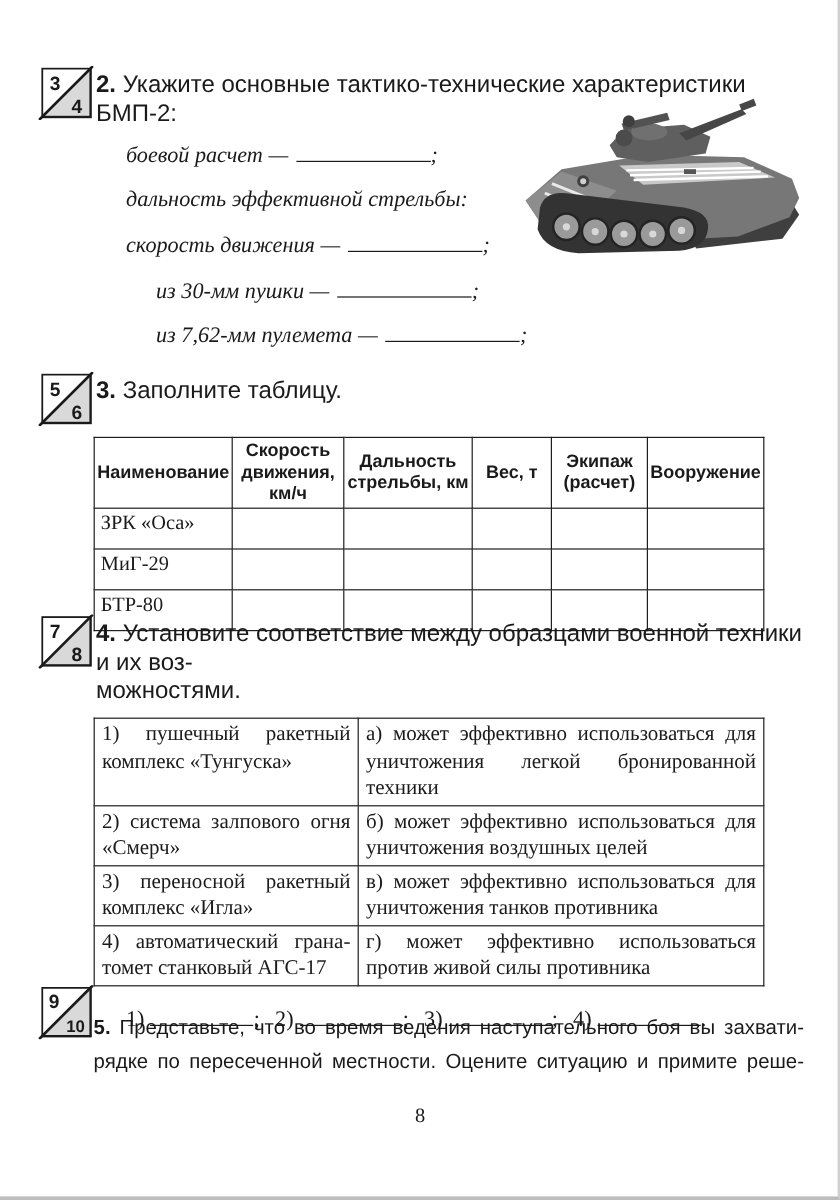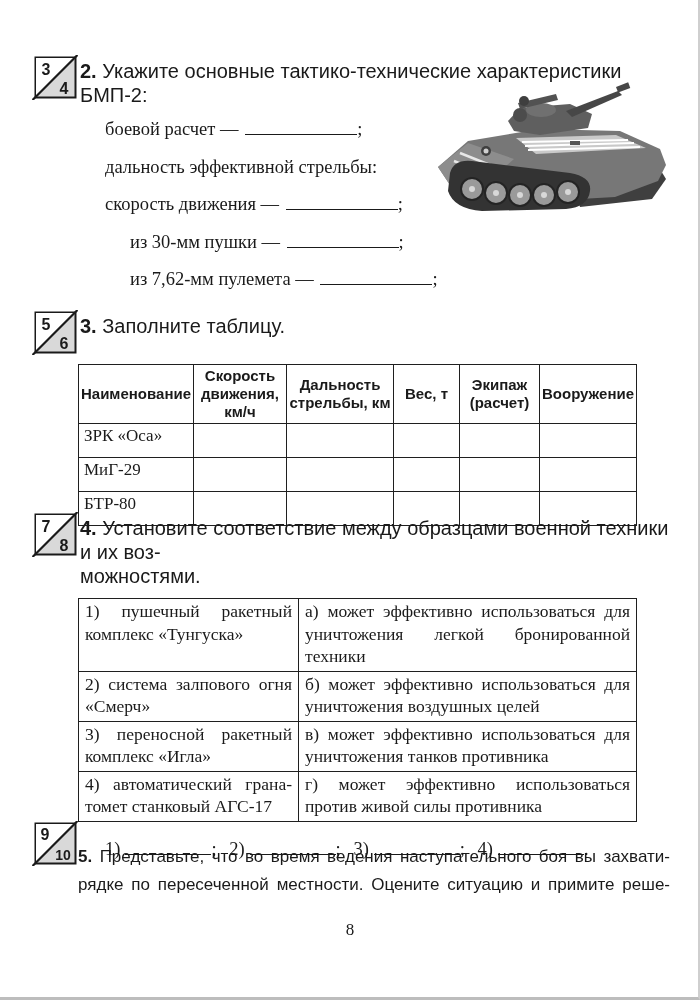--- a/index.html
+++ b/index.html
@@ -16,21 +16,21 @@
   #q4 { top:512px; }
   #q5 { top:820px; }
 
   .qhead { display:flex; align-items:flex-start; }
   .marker { flex:0 0 auto; }
   .mtext { font:bold 16px "Liberation Sans", sans-serif; fill:#1a1a1a; }
   .qtitle { font-size:20px; line-height:24px; padding-top:4px; padding-left:2px; }
   .qnum { font-weight:bold; }
 
   
-  .fill-lines { margin-left:73px; margin-top:12px; font-family:"Liberation Serif", serif; font-size:18.5px; }
+  .fill-lines { margin-left:73px; margin-top:12px; font-family:"Liberation Serif", serif; font-size:18.5px;font-style:italic; }
   .fill-line { height:37.5px; white-space:nowrap; }
   .fill-line.indent { padding-left:25px; }
   .blank { display:inline-block; width:112px; height:15px; border-bottom:1.7px solid #1a1a1a; margin-left:2px; }
   .blank.short { width:86px; margin-left:5px; }
 
   #bmp-art { position:absolute; left:388px; top:26px; }
 
   
   #q3 table { border-collapse:collapse; margin-left:46px; margin-top:9px; width:558px; table-layout:fixed; }
   #q3 th, #q3 td { border:1.7px solid #1f1f1f; }

